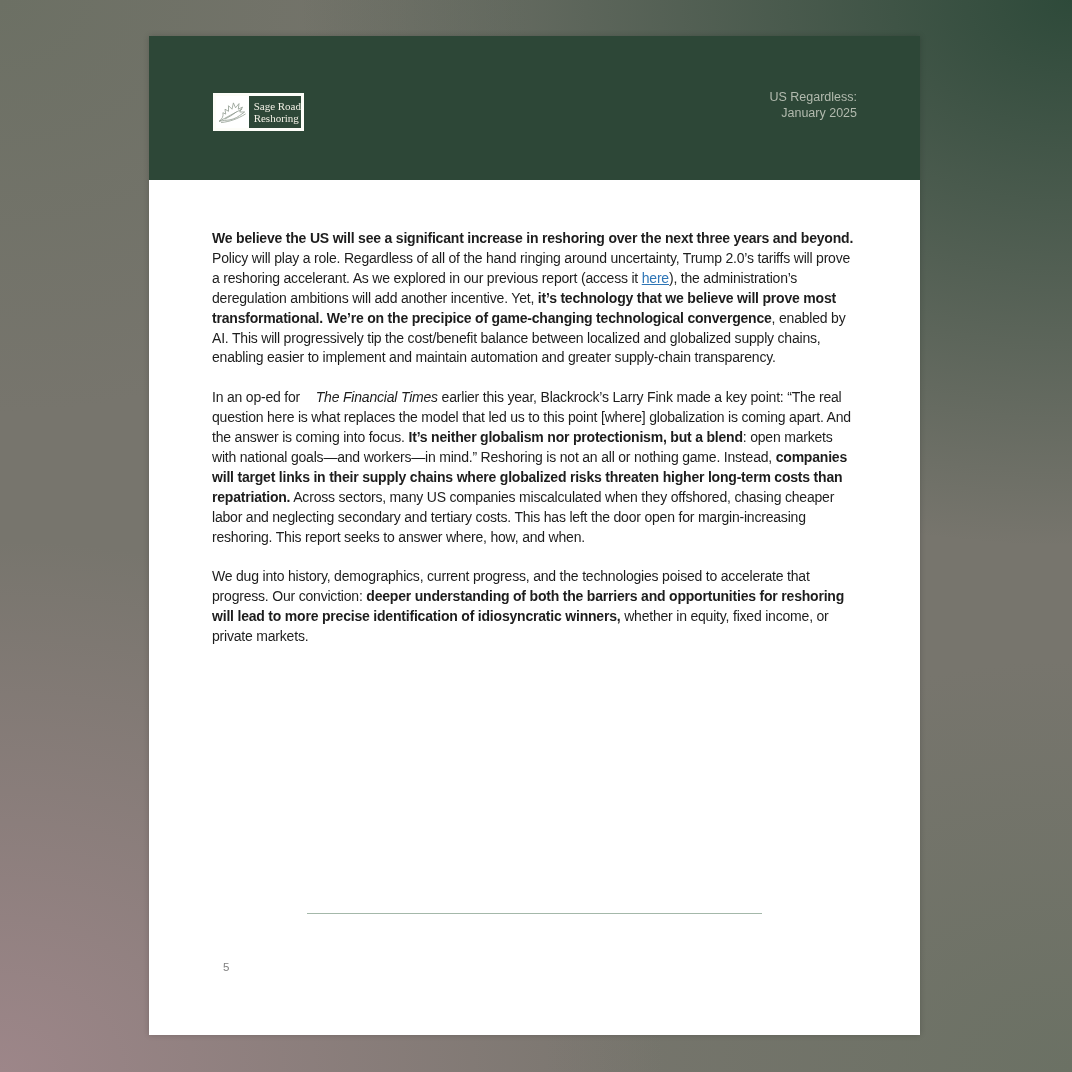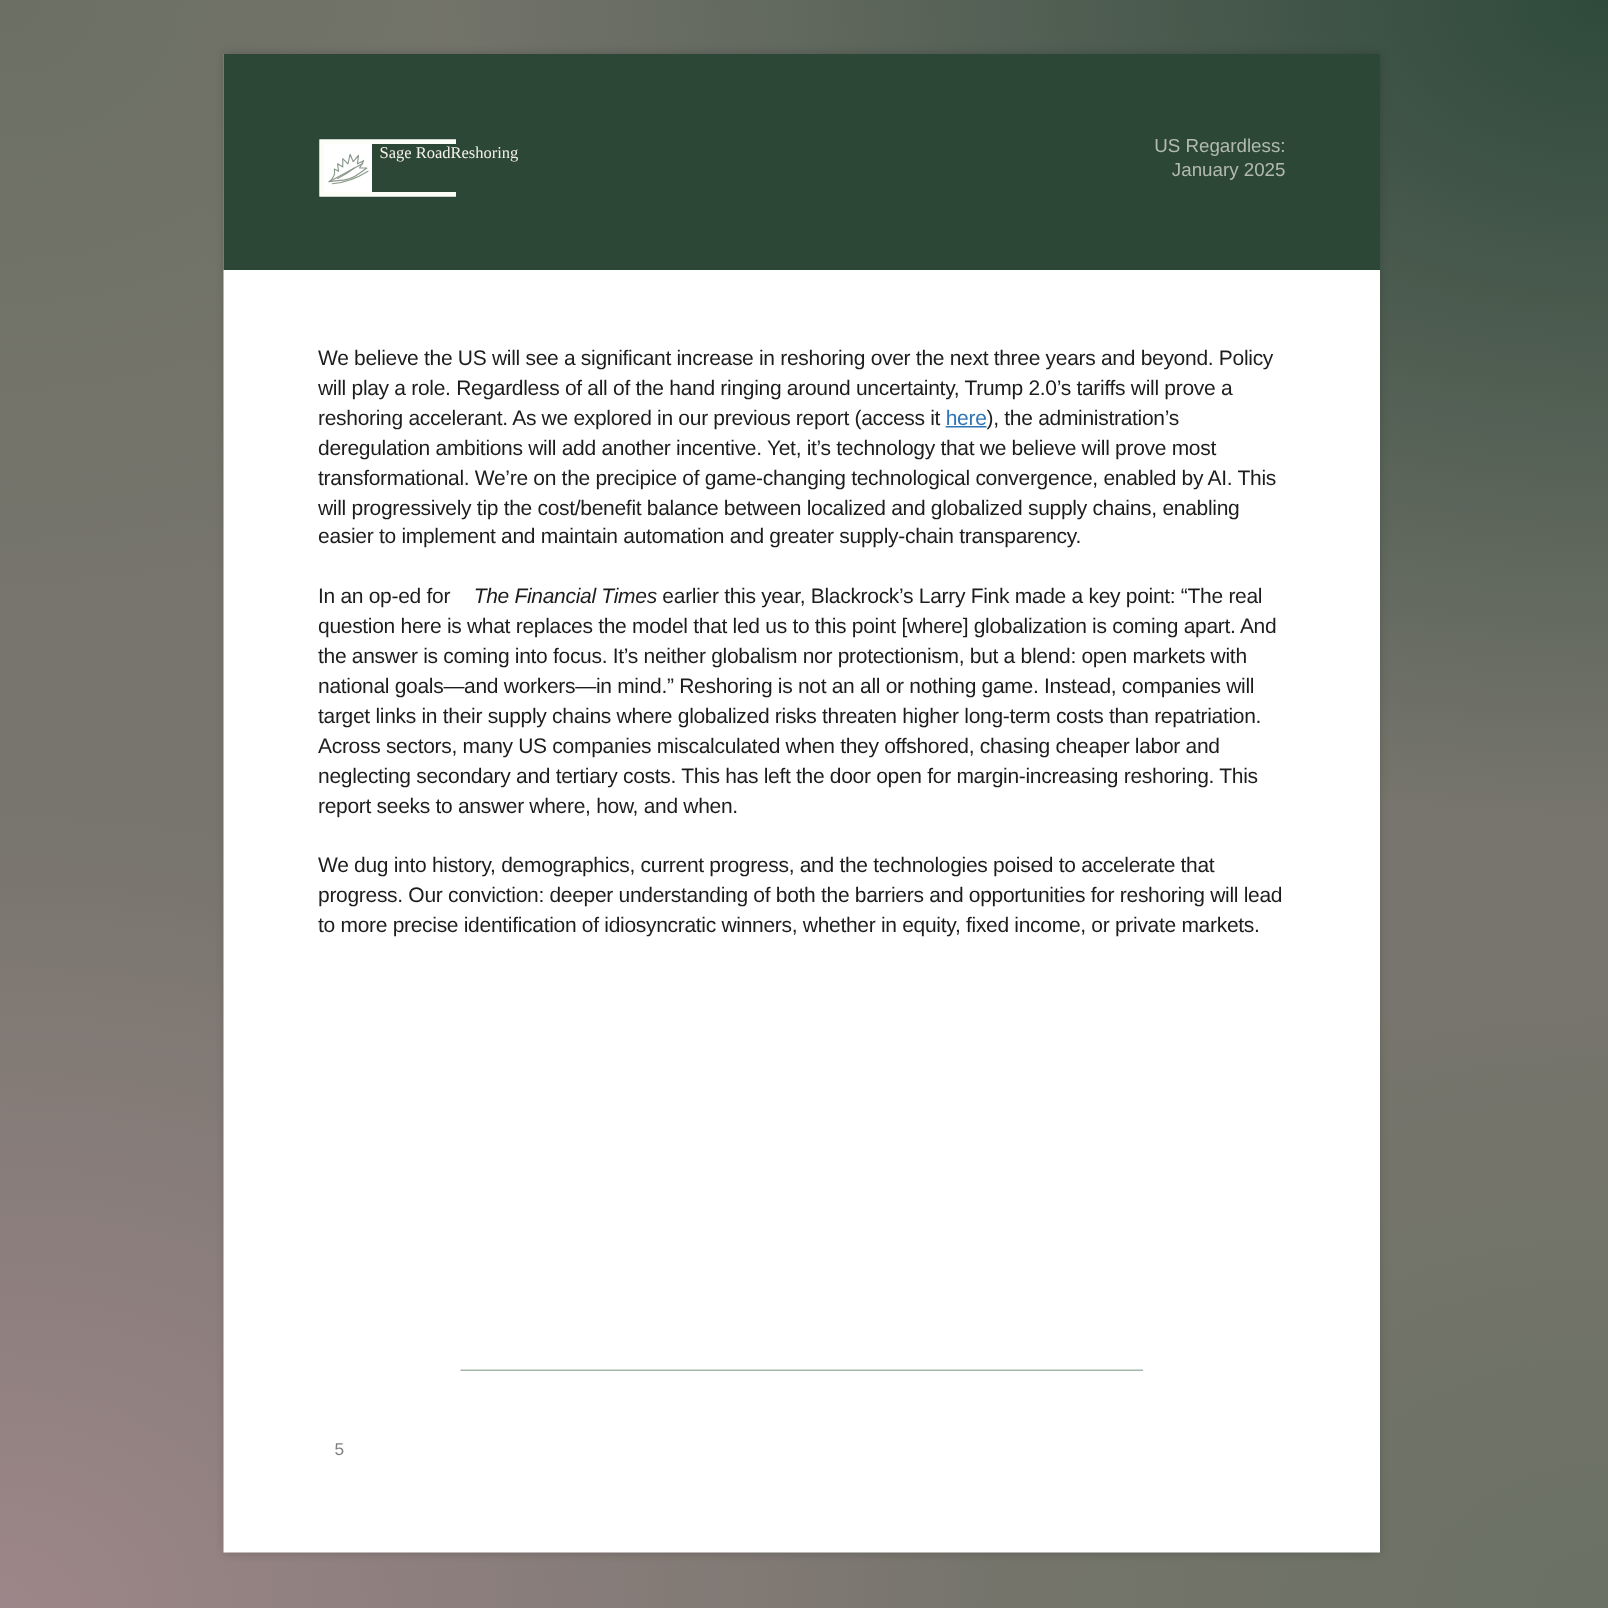--- a/index.html
+++ b/index.html
@@ -31,38 +31,38 @@
   .logo-leaf{
     width:36px;height:100%;background:#ffffff;
     display:flex;align-items:center;justify-content:center;
   }
   .logo-leaf svg{width:32px;height:28px;}
   .logo-text{
     flex:1;background:var(--header-band,#2d4737);
     color:#f3f1e6;
     font-family:"Liberation Serif",serif;
     font-size:11px;line-height:12.5px;
-    display:flex;flex-direction:row;justify-content:center;
+    display:flex;flex-direction:column;justify-content:center;
     padding-left:5px;box-sizing:border-box;
     white-space:nowrap;
   }
   .header-meta{
     position:absolute;right:63px;top:54px;
     text-align:right;
     color:var(--header-meta-text,#b2baae);
     font-size:12.5px;line-height:15.5px;
   }
   .doc-body{
     position:absolute;left:63px;top:193px;width:645px;
     color:var(--body-text,#1d1d1d);
     font-size:14px;letter-spacing:-0.2px;line-height:19.9px;
     text-align:left;
   }
   .para{margin:0 0 19.9px 0;}
-  .run-bold{font-weight:normal;}
+  .run-bold{font-weight:bold;}
   .run-italic{font-style:italic;margin-left:12px;}
   .run-link{color:var(--link,#2e75b6);text-decoration:underline;cursor:pointer;}
   .divider{
     position:absolute;left:158px;top:877px;width:455px;height:1px;
     background:var(--divider-line,#a4b8aa);
   }
   .page-number{
     position:absolute;left:74px;top:925px;
     color:#7f7f7f;font-size:11.5px;
   }

